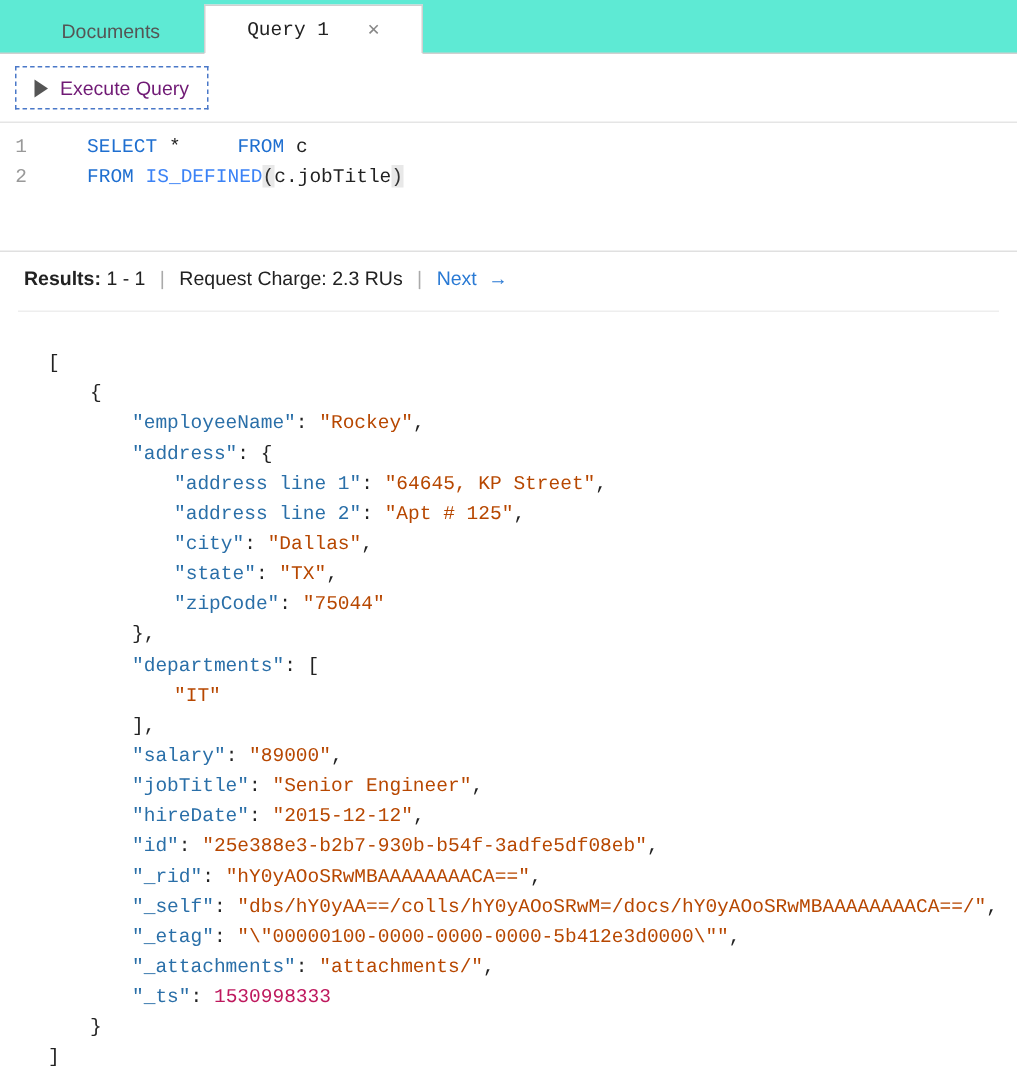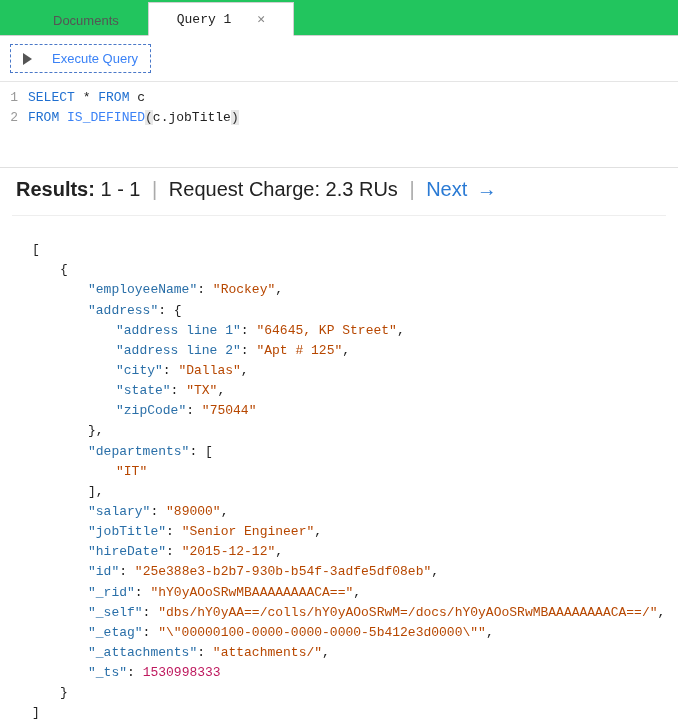--- a/index.html
+++ b/index.html
@@ -9,24 +9,24 @@
     font-size: 13px;
     background: #ffffff;
     color: #333;
     width: 678px;
     height: 727px;
     overflow: hidden;
   }
   .tabbar {
     display: flex;
     align-items: flex-end;
-    background: #22c55e;
+    background: #5eead4;
     border-bottom: 1px solid #d0d0d0;
     height: 36px;
-    padding-left: 24px;
+    padding-left: 12px;
   }
   .tab {
     padding: 8px 28px;
     color: #555;
     cursor: pointer;
     border: 1px solid transparent;
     border-bottom: none;
     position: relative;
     top: 1px;
     font-size: 13px;
@@ -43,24 +43,24 @@
     color: #888;
     font-size: 13px;
   }
   .toolbar {
     padding: 8px 10px;
     border-bottom: 1px solid #e5e5e5;
   }
   .exec-btn {
     display: inline-flex;
     align-items: center;
-    gap: 20px;
+    gap: 8px;
     padding: 6px 12px;
     border: 1px dashed #4a78c8;
-    color: #3b82f6;
+    color: #701a75;
     cursor: pointer;
     font-size: 13px;
     background: #fff;
   }
   .play-icon {
     width: 0; height: 0;
     border-top: 6px solid transparent;
     border-bottom: 6px solid transparent;
     border-left: 9px solid #555;
   }
@@ -74,28 +74,28 @@
     display: flex;
   }
   .gutter {
     width: 28px;
     text-align: right;
     color: #999;
     padding-right: 10px;
     user-select: none;
   }
   .code { flex: 1; white-space: pre; }
-  .kw { color: #1f6fd0; }
+  .kw { color: #1f6fd0; margin-left: 30px; }
   .fn { color: #3b82f6; }
   .paren-hl { background: #e8e8e8; }
   .ident { color: #222; }
   .results-bar {
     border-top: 1px solid #e0e0e0;
     padding: 10px 16px;
-    font-size: 20px;
+    font-size: 13px;
     color: #222;
   }
   .results-bar b { font-weight: 600; }
   .results-bar .sep { color: #aaa; margin: 0 6px; }
   .next-link { color: #2a7ad4; cursor: pointer; }
   .arrow { color: #2a7ad4; margin-left: 4px; }
   .json-view {
     font-family: Consolas, "Courier New", monospace;
     font-size: 13px;
     line-height: 1.55;

